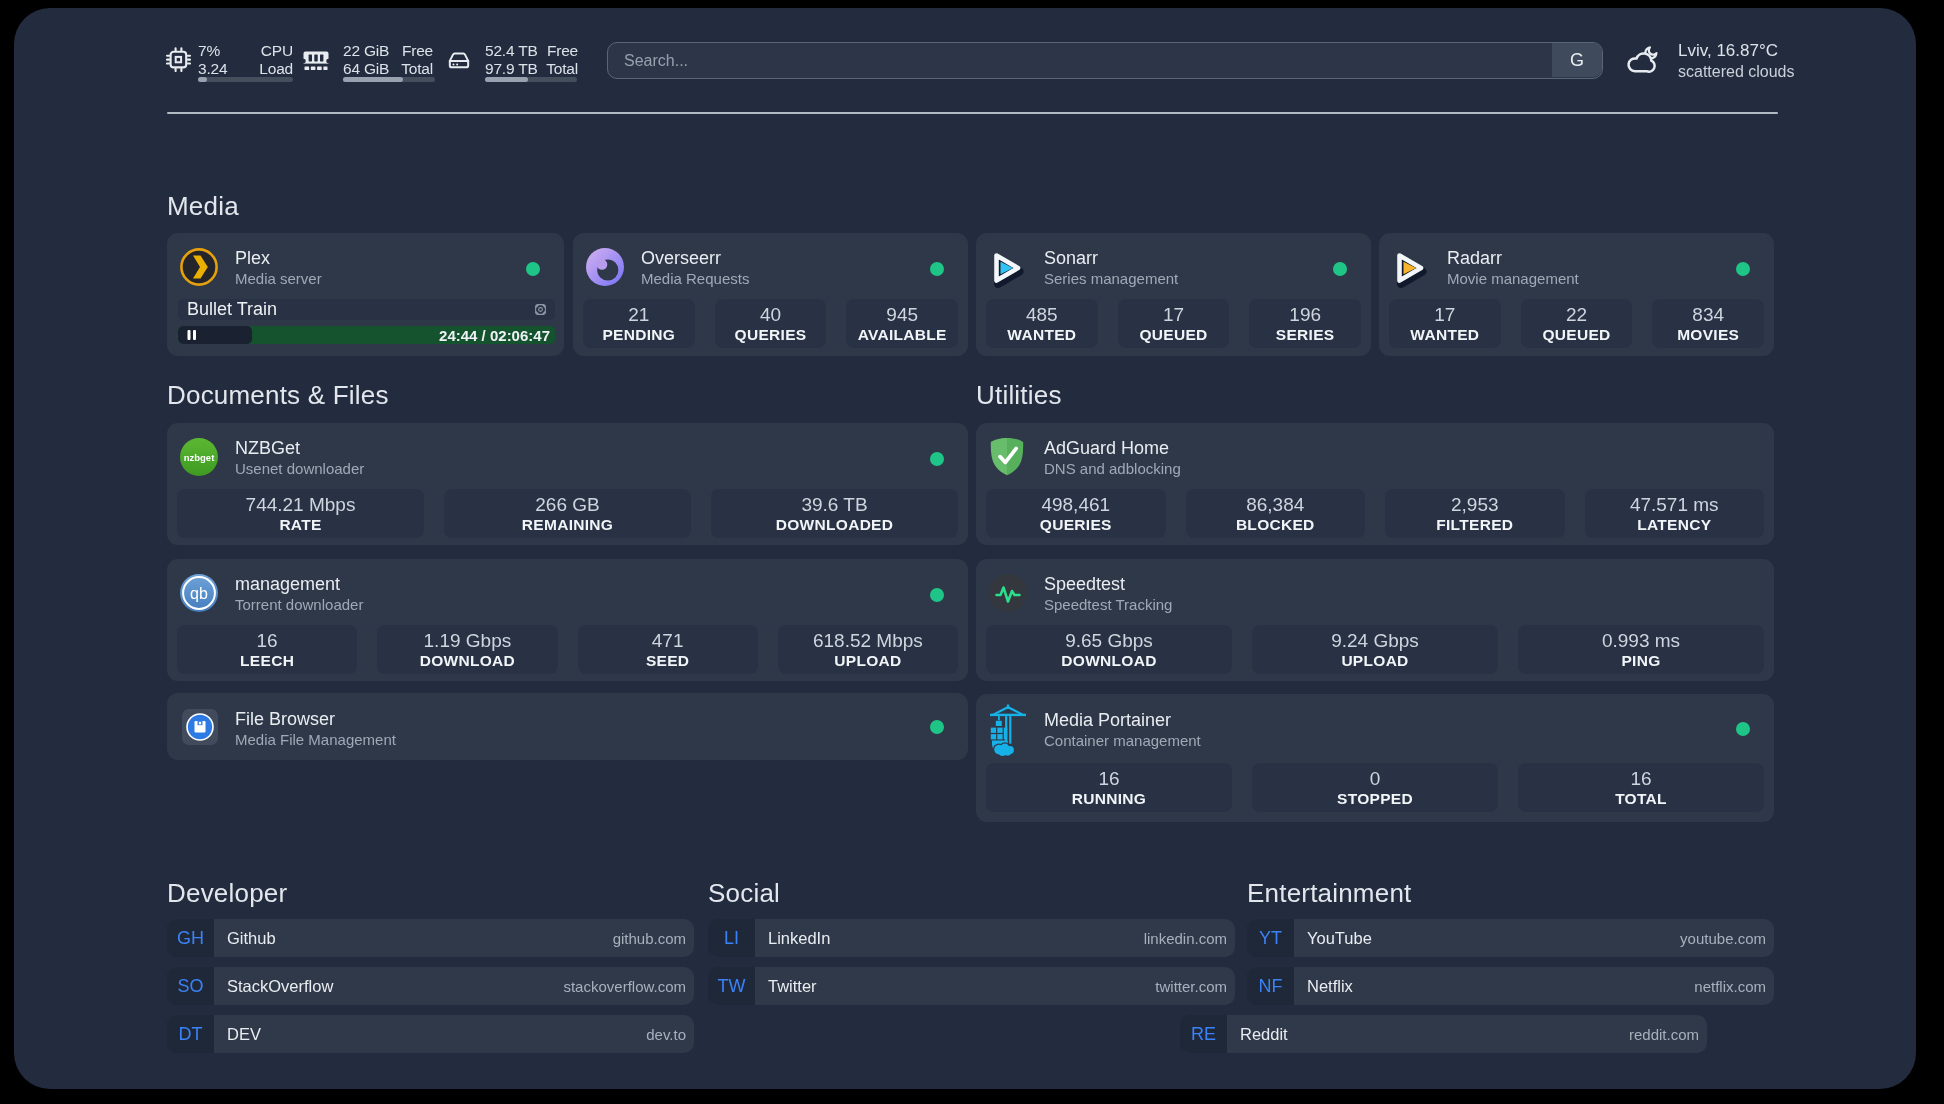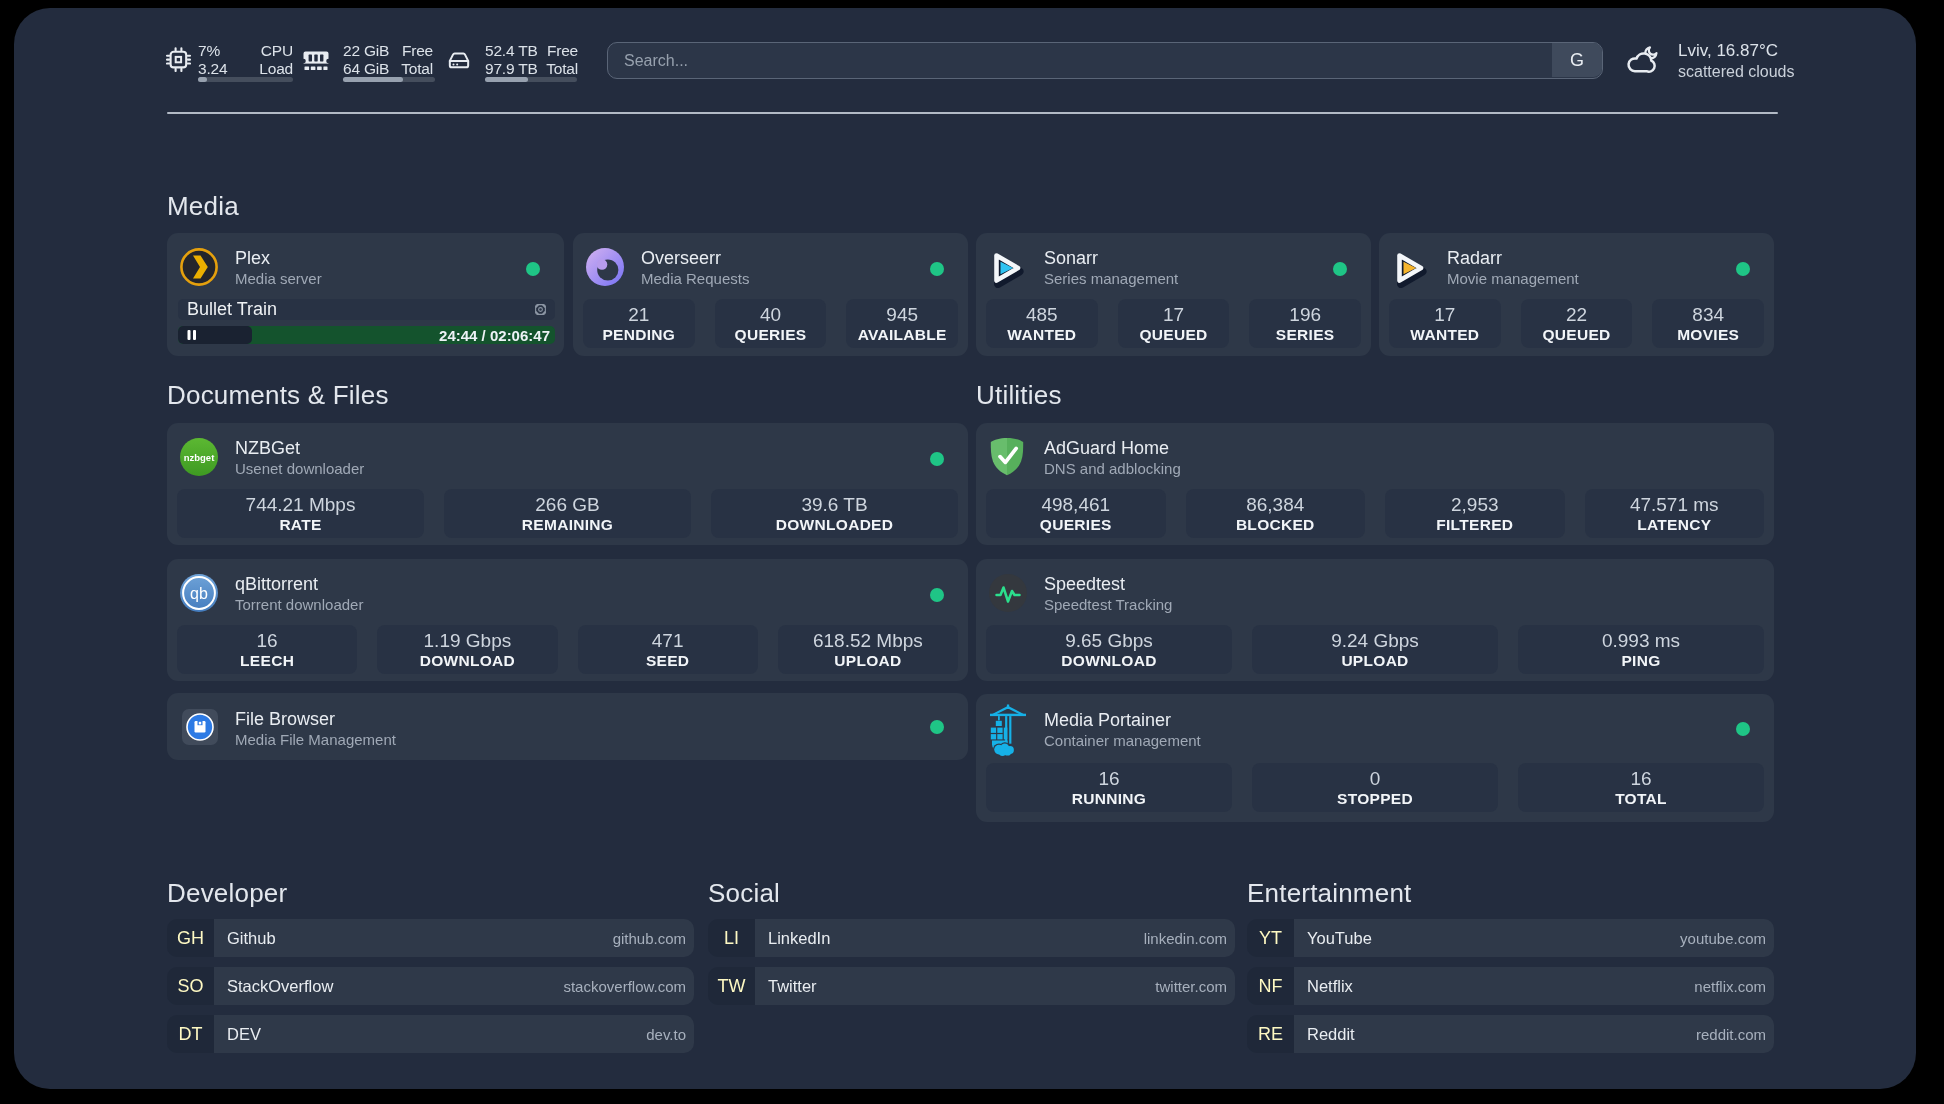--- a/index.html
+++ b/index.html
@@ -43,21 +43,21 @@
 
 .prow1 { position:absolute; left:11px; top:66px; right:9px; height:21px; background:#283244; border-radius:5px; color:#EEF1F4; font-size:18px; line-height:21px; padding-left:9px; }
 .prow2 { position:absolute; left:11px; top:93px; right:9px; height:18px; background:#14532d; border-radius:5px; overflow:hidden; }
 .prow2 .fill { position:absolute; left:0; top:0; bottom:0; width:19.6%; background:#1A2231; border-radius:5px; }
 .prow2 .time { position:absolute; right:5px; top:1px; font-size:15px; font-weight:700; color:#EEF2F6; line-height:18px; }
 .cast { position:absolute; right:8px; top:4px; }
 .pause { position:absolute; left:9px; top:4px; }
 
 
 .bm { position:absolute; height:38px; border-radius:10px; overflow:hidden; display:flex; width:527px; }
-.bm .ab { width:47px; background:#1F2839; color:#fef9c3; font-size:18px; display:flex; align-items:center; justify-content:center; flex:none; }
+.bm .ab { width:47px; background:#1F2839; color:#3b82f6; font-size:18px; display:flex; align-items:center; justify-content:center; flex:none; }
 .bm .bn { flex:1; background:#2F3949; display:flex; align-items:center; padding:0 8px 0 13px; font-size:16.5px; color:#E9EDF1; }
 .bm .bu { margin-left:auto; font-size:15px; color:#A7B0BD; }
 </style>
 </head>
 <body>
 <div class="frame"></div>
 
 <svg class="abs" style="left:166px;top:47px" width="25" height="25" viewBox="0 0 25 25" fill="none" stroke="#E8ECF1" stroke-width="2.1" stroke-linecap="round">
     <rect x="4.6" y="4.8" width="15.6" height="15.6" rx="3"></rect>
     <rect x="9.7" y="9.9" width="5.4" height="5.4" stroke-width="2"></rect>
@@ -289,21 +289,21 @@
         <linearGradient id="qbg" x1="0" y1="0" x2="0" y2="1">
           <stop offset="0" stop-color="#6FA3D8"></stop>
           <stop offset="1" stop-color="#447CBE"></stop>
         </linearGradient>
       </defs>
       <circle cx="19" cy="19" r="19" fill="url(#qbg)"></circle>
       <circle cx="19" cy="19" r="15.9" fill="none" stroke="#fff" stroke-width="2"></circle>
       <text x="19" y="24.5" font-size="16" fill="#fff" text-anchor="middle" font-family="Liberation Sans">qb</text>
     </svg>
   <div class="tt">
-      <div class="t">qBittorrent</div>
+      <div class="t">management</div>
       <div class="d">Torrent downloader</div>
     </div>
   <div class="dot"></div>
   <div class="stats">
     <div class="sb">
         <div class="sv">16</div>
         <div class="sl">LEECH</div>
       </div>
     <div class="sb">
         <div class="sv">1.19 Gbps</div>
@@ -463,16 +463,16 @@
   </div>
 
 <div class="bm" style="left:1247px;top:919px">
     <div class="ab">YT</div>
     <div class="bn">YouTube<span class="bu">youtube.com</span></div>
   </div>
 <div class="bm" style="left:1247px;top:967px">
     <div class="ab">NF</div>
     <div class="bn">Netflix<span class="bu">netflix.com</span></div>
   </div>
-<div class="bm" style="left:1247px;top:1015px">
+<div class="bm" style="left:1180px;top:1015px">
     <div class="ab">RE</div>
     <div class="bn">Reddit<span class="bu">reddit.com</span></div>
   </div>
 
 </body></html>

